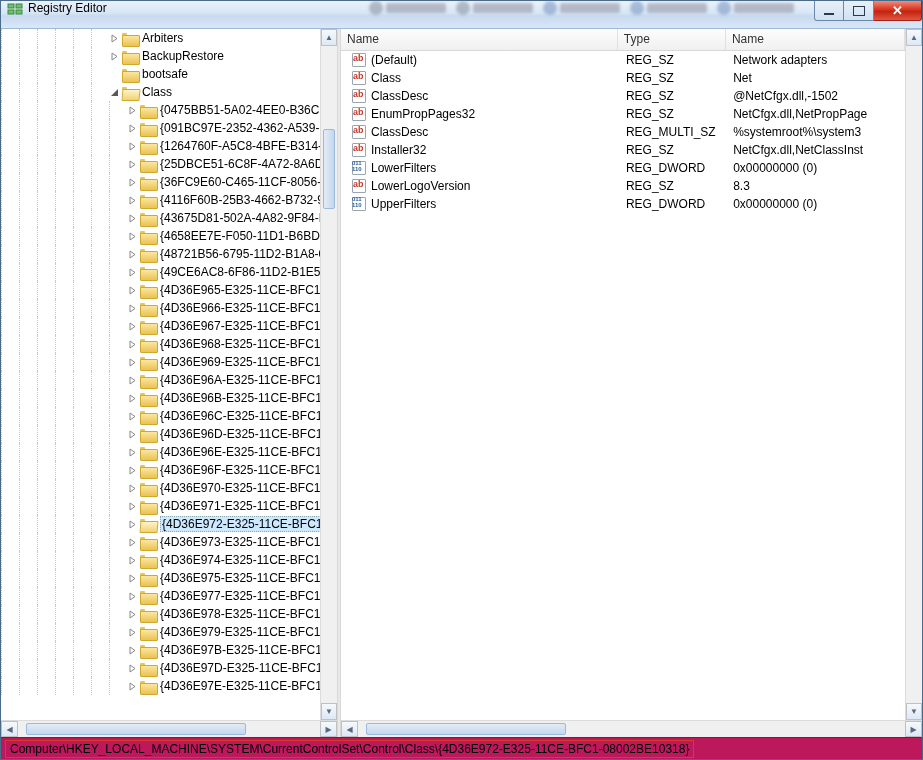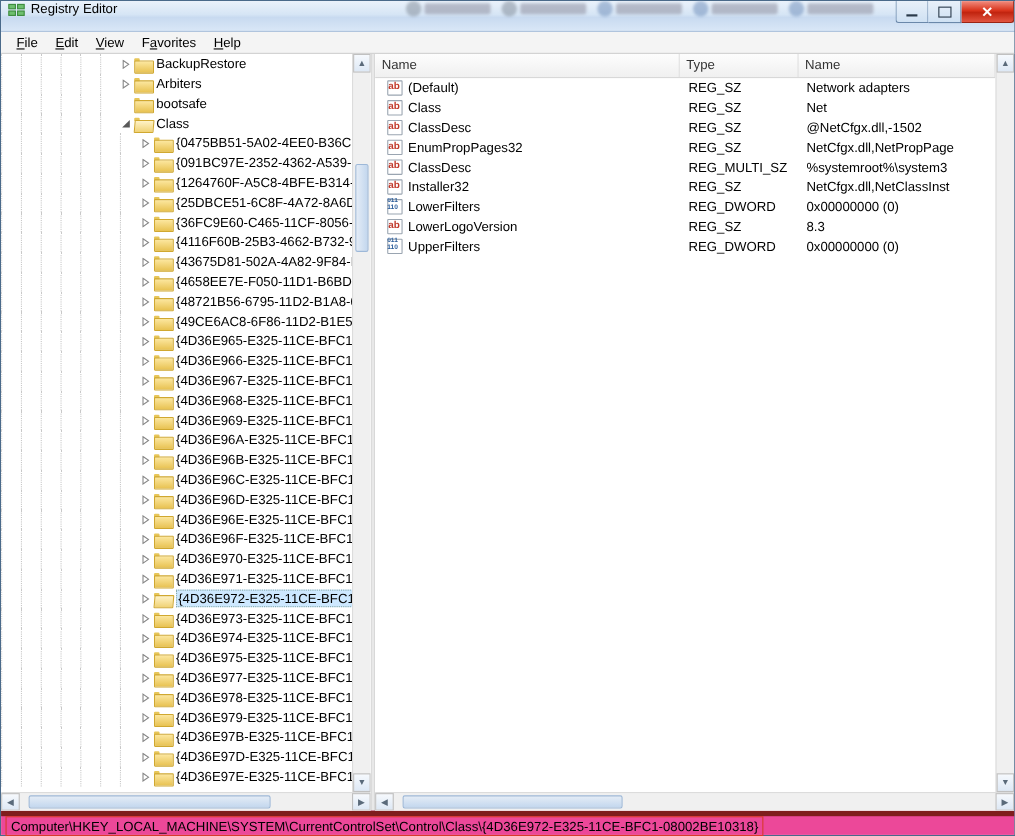--- a/index.html
+++ b/index.html
@@ -68,21 +68,21 @@
 .val-icon { width:16px; height:16px; margin-right:4px; position:relative; flex-shrink:0; }
 .val-icon::before { content:""; position:absolute; inset:1px; background:#fff; border:1px solid #9aa5b1; border-radius:1px; }
 .val-icon.str::after { content:"ab"; position:absolute; left:2px; top:1px; font-size:9px; color:#c1392b; font-weight:bold; }
 .val-icon.num::after { content:"011\A 110"; white-space:pre; position:absolute; left:1px; top:0px; font-size:6px; line-height:6px; color:#2a5c9a; font-weight:bold; }
 .cell { padding:0 6px; overflow:hidden; white-space:nowrap; }
 .list-vscroll { position:absolute; right:0; top:0; bottom:17px; width:17px; background:#f0f0f0; border-left:1px solid #dcdcdc; }
 .list-vscroll .arrow { position:absolute; left:0; right:0; height:17px; background:linear-gradient(#f6f9fd,#dde8f5); border:1px solid #c0c0c0; display:flex; align-items:center; justify-content:center; font-size:8px; color:#5a6a7a; }
 .list-vscroll .up { top:0; } .list-vscroll .down { bottom:0; }
 
 
-.statusbar { height:22px; border-top:5px solid #7f1d1d; display:flex; align-items:center; padding:0 4px; background:#ec4899; }
+.statusbar { height:22px; border-top:1px solid #7f1d1d; display:flex; align-items:center; padding:0 4px; background:#be185d; }
 .statuspath { border:1.5px solid #d93a2b; padding:1px 4px; font-size:12px; white-space:nowrap; overflow:hidden; }
 
 .reg-icon-svg { width:16px; height:16px; }
 </style>
 </head>
 <body>
 
 <div class="window">
 
   <div class="titlebar">
@@ -117,62 +117,55 @@
           <div class="blur-text"></div>
         </div>
     </div>
     <div class="winbtns">
       <div class="winbtn min"></div>
       <div class="winbtn max"></div>
       <div class="winbtn close">✕</div>
     </div>
   </div>
 
-  <div class="menubar">
-    <div class="menuitem"><span class="ul">F</span><span>ile</span></div>
-    <div class="menuitem"><span class="ul">E</span><span>dit</span></div>
-    <div class="menuitem"><span class="ul">V</span><span>iew</span></div>
-    <div class="menuitem">F<span class="ul">a</span><span>vorites</span></div>
-    <div class="menuitem"><span class="ul">H</span><span>elp</span></div>
-  </div>
 
   <div class="content">
 
     <div class="tree-pane">
       <div class="tree-viewport">
         <div class="tree" id="tree-root">
             <div class="tree-row">
               <span style="display:inline-block;width:18px;height:18px;border-left:1px dotted #c8c8c8;margin-left:0"></span>
               <span style="display:inline-block;width:18px;height:18px;border-left:1px dotted #c8c8c8;margin-left:0"></span>
               <span style="display:inline-block;width:18px;height:18px;border-left:1px dotted #c8c8c8;margin-left:0"></span>
               <span style="display:inline-block;width:18px;height:18px;border-left:1px dotted #c8c8c8;margin-left:0"></span>
               <span style="display:inline-block;width:18px;height:18px;border-left:1px dotted #c8c8c8;margin-left:0"></span>
               <span style="display:inline-block;width:18px;height:18px;border-left:1px dotted #c8c8c8;margin-left:0"></span>
               <span class="expander">
                 <svg width="9" height="9">
                   <polygon points="2,1 7,4.5 2,8" fill="#fff" stroke="#888"></polygon>
                 </svg>
               </span>
               <span class="folder "></span>
+              <span class="tree-label">Arbiters</span>
+            </div>
+            <div class="tree-row">
+              <span style="display:inline-block;width:18px;height:18px;border-left:1px dotted #c8c8c8;margin-left:0"></span>
+              <span style="display:inline-block;width:18px;height:18px;border-left:1px dotted #c8c8c8;margin-left:0"></span>
+              <span style="display:inline-block;width:18px;height:18px;border-left:1px dotted #c8c8c8;margin-left:0"></span>
+              <span style="display:inline-block;width:18px;height:18px;border-left:1px dotted #c8c8c8;margin-left:0"></span>
+              <span style="display:inline-block;width:18px;height:18px;border-left:1px dotted #c8c8c8;margin-left:0"></span>
+              <span style="display:inline-block;width:18px;height:18px;border-left:1px dotted #c8c8c8;margin-left:0"></span>
+              <span class="expander">
+                <svg width="9" height="9">
+                  <polygon points="2,1 7,4.5 2,8" fill="#fff" stroke="#888"></polygon>
+                </svg>
+              </span>
+              <span class="folder "></span>
               <span class="tree-label">BackupRestore</span>
-            </div>
-            <div class="tree-row">
-              <span style="display:inline-block;width:18px;height:18px;border-left:1px dotted #c8c8c8;margin-left:0"></span>
-              <span style="display:inline-block;width:18px;height:18px;border-left:1px dotted #c8c8c8;margin-left:0"></span>
-              <span style="display:inline-block;width:18px;height:18px;border-left:1px dotted #c8c8c8;margin-left:0"></span>
-              <span style="display:inline-block;width:18px;height:18px;border-left:1px dotted #c8c8c8;margin-left:0"></span>
-              <span style="display:inline-block;width:18px;height:18px;border-left:1px dotted #c8c8c8;margin-left:0"></span>
-              <span style="display:inline-block;width:18px;height:18px;border-left:1px dotted #c8c8c8;margin-left:0"></span>
-              <span class="expander">
-                <svg width="9" height="9">
-                  <polygon points="2,1 7,4.5 2,8" fill="#fff" stroke="#888"></polygon>
-                </svg>
-              </span>
-              <span class="folder "></span>
-              <span class="tree-label">Arbiters</span>
             </div>
             <div class="tree-row">
               <span style="display:inline-block;width:18px;height:18px;border-left:1px dotted #c8c8c8;margin-left:0"></span>
               <span style="display:inline-block;width:18px;height:18px;border-left:1px dotted #c8c8c8;margin-left:0"></span>
               <span style="display:inline-block;width:18px;height:18px;border-left:1px dotted #c8c8c8;margin-left:0"></span>
               <span style="display:inline-block;width:18px;height:18px;border-left:1px dotted #c8c8c8;margin-left:0"></span>
               <span style="display:inline-block;width:18px;height:18px;border-left:1px dotted #c8c8c8;margin-left:0"></span>
               <span style="display:inline-block;width:18px;height:18px;border-left:1px dotted #c8c8c8;margin-left:0"></span>
               <span class="expander"></span>
               <span class="folder "></span>

